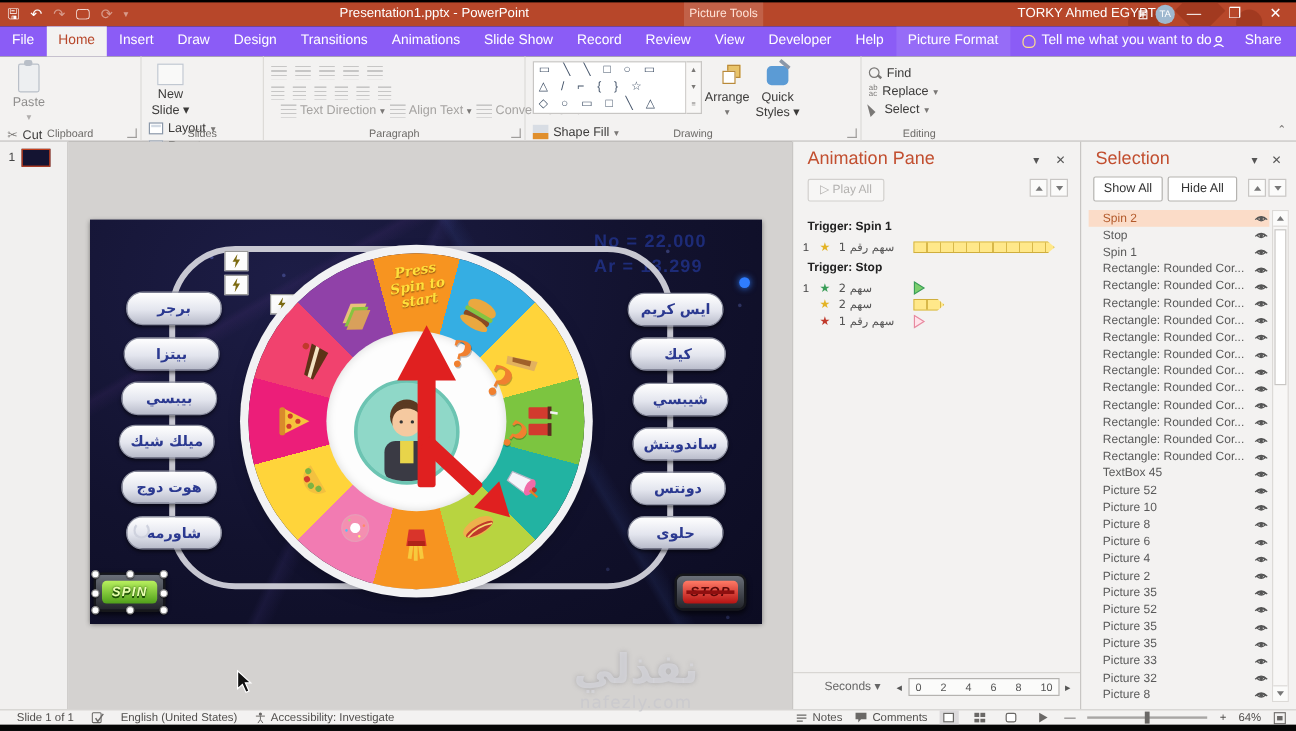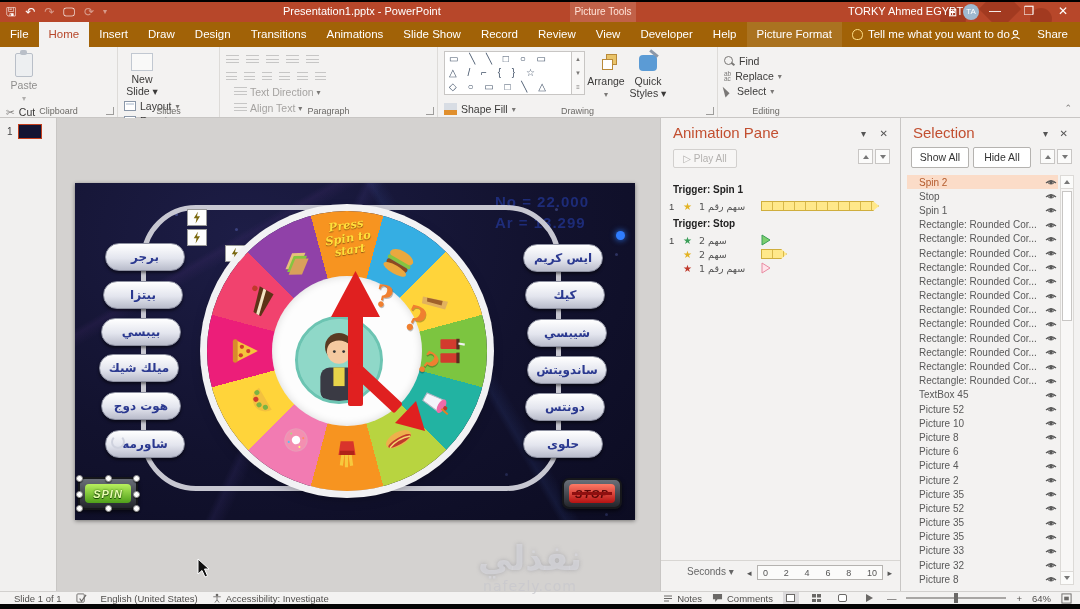--- a/index.html
+++ b/index.html
@@ -15,21 +15,21 @@
   .qat .dim { opacity:.45; }
   .doc-title { position:absolute; left:283px; top:3px; font-size:11px; color:#fff; }
   .context-group { position:absolute; left:570px; top:0; width:66px; height:20px; background:rgba(255,255,255,.14); color:#ffe3d8; font-size:10px; text-align:center; line-height:20px; }
   .user-name { position:absolute; left:848px; top:3px; font-size:11px; }
   .avatar { position:absolute; left:963px; top:2px; width:16px; height:16px; border-radius:50%; background:#9fb9d0; color:#fff; font-size:8px; text-align:center; line-height:16px; }
   .tb-ic { position:absolute; top:4px; color:#fff; font-size:11px; }
   .win-controls { position:absolute; right:0; top:0; display:flex; }
   .win-controls div { width:34px; height:20px; text-align:center; line-height:18px; font-size:12px; color:#fff; }
 
   
-  .menubar { position:absolute; top:22px; left:0; width:100%; height:25px; background:#a16207; display:flex; align-items:stretch; color:#fff; font-size:11.5px; }
+  .menubar { position:absolute; top:22px; left:0; width:100%; height:25px; background:#8b5cf6; display:flex; align-items:stretch; color:#fff; font-size:11.5px; }
   .menubar .tab { padding:0 10px; line-height:25px; cursor:default; }
   .menubar .tab.active { background:#f3f2f1; color:#b7472a; }
   .menubar .tab.contextual { background:rgba(255,255,255,.10); }
   .tellme { display:flex; align-items:center; gap:5px; padding:0 10px; line-height:25px; }
   .bulb { width:11px; height:11px; border:1.4px solid #ffe08a; border-radius:50% 50% 40% 40%; position:relative; }
   .share-btn { position:absolute; right:12px; top:22px; line-height:25px; color:#fff; font-size:11.5px; display:flex; gap:16px; align-items:center; }
 
   
   .ribbon { position:absolute; top:47px; left:0; width:100%; height:71px; background:#f3f2f1; border-bottom:1px solid #c8c6c4; display:flex; font-size:10.5px; color:#3b3a39; }
   .grp { position:relative; border-right:1px solid #dddbd8; height:100%; padding:4px 4px 14px 6px; }
@@ -47,21 +47,21 @@
   .ic-slide-sm { width:12px; height:10px; border:1.2px solid #8a97a8; background:#fff; position:relative; }
   .ic-slide-sm:before { content:""; position:absolute; left:1px; top:1px; right:1px; height:2px; background:#d2dae4; }
   .ic-new-slide { margin:2px auto; width:22px; height:18px; border:1.5px solid #9aa7b8; background:#fff; }
   .combo { display:inline-block; height:19px; background:#faf9f8; border:1px solid #c8c6c4; border-radius:2px; position:relative; }
   .combo:after { content:"▾"; position:absolute; right:2px; top:3px; font-size:8px; color:#b5b3b0; }
   .font-letters { display:flex; gap:7px; align-items:center; margin-top:6px; color:#8a8886; }
   .font-letters b { font-family:"Liberation Serif", serif; }
   .lic { width:13px; height:11px; background:repeating-linear-gradient(to bottom,#9a9a9a 0 1.2px, transparent 1.2px 3.6px); opacity:.5; }
   .pgrid { display:flex; flex-direction:column; gap:6px; padding-top:4px; }
   .picon-row { display:flex; gap:7px; align-items:center; }
-  .pright { display:flex; flex-direction:column; gap:4px; padding:3px 2px 0 8px; color:#a5a3a1; }
+  .pright { display:flex; flex-direction:row; gap:4px; padding:3px 2px 0 8px; color:#a5a3a1; }
   .pright .srow { gap:3px; }
   .shape-gallery { width:128px; height:44px; background:#fff; border:1px solid #c8c6c4; color:#44546a; font-size:10px; overflow:hidden; float:left; line-height:14px; padding-left:4px; letter-spacing:4px; }
   .gal-scroll { float:left; width:13px; height:44px; border:1px solid #c8c6c4; border-left:none; background:#f8f7f6; font-size:6px; color:#7a7876; text-align:center; line-height:14px; }
   .ic-arrange { width:20px; height:18px; position:relative; margin:3px auto; }
   .ic-arrange i { position:absolute; width:11px; height:11px; background:#e9c46a; border:1px solid #b98a3a; }
   .ic-arrange i:nth-child(2) { left:6px; top:5px; background:#fff; }
   .ic-qstyle { width:18px; height:16px; background:#5b9bd5; border-radius:4px; margin:4px auto; position:relative; }
   .ic-qstyle:before { content:""; position:absolute; right:-2px; top:-3px; width:10px; height:3px; background:#8a97a8; transform:rotate(40deg); }
   .mid-btn { float:left; width:42px; text-align:center; color:#3b3a39; }
   .ic-bar { display:inline-block; width:13px; height:12px; position:relative; }

